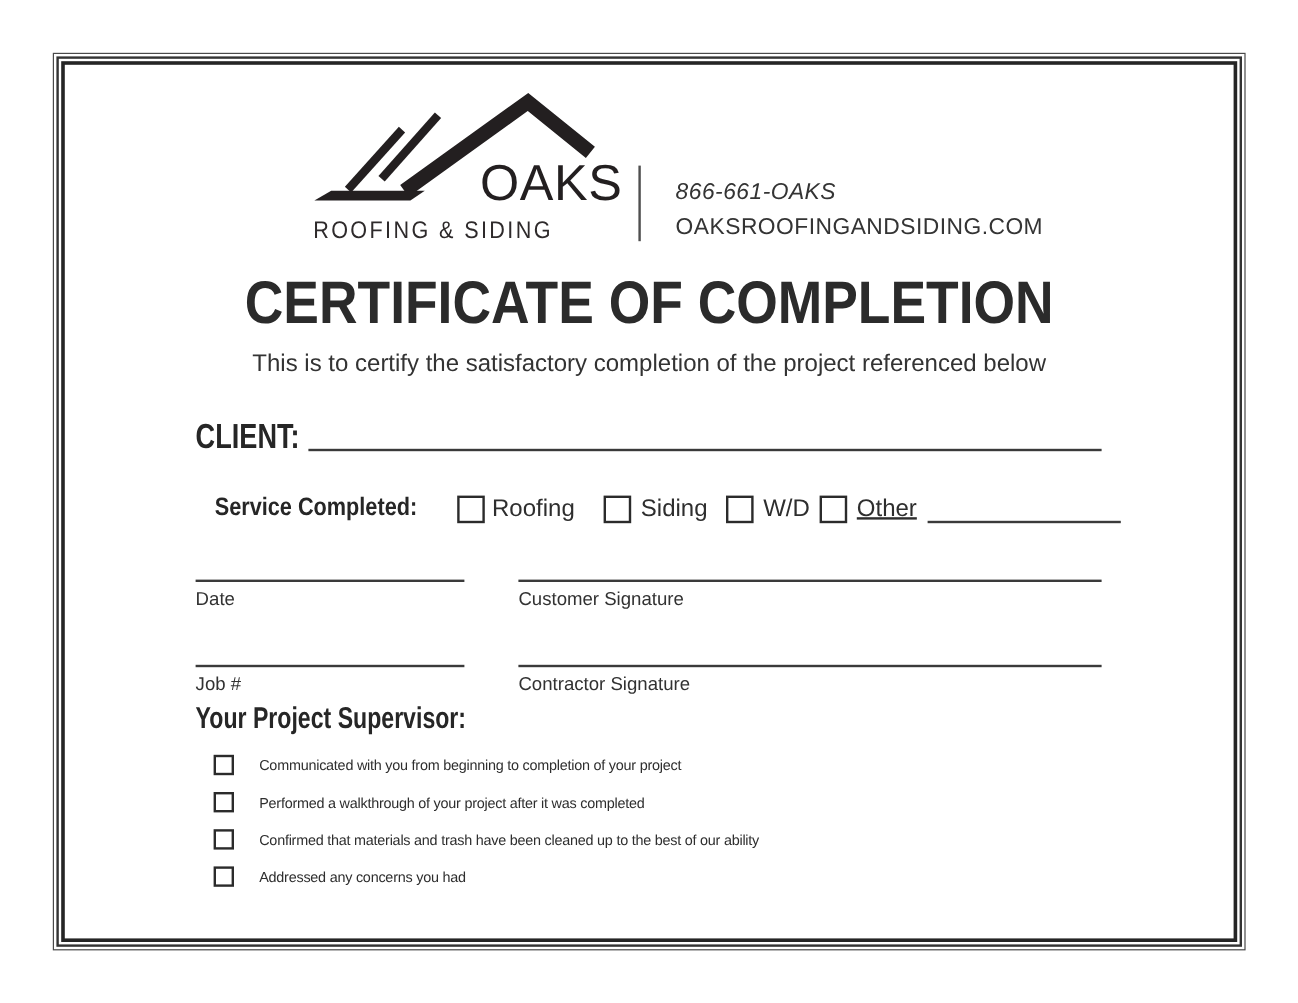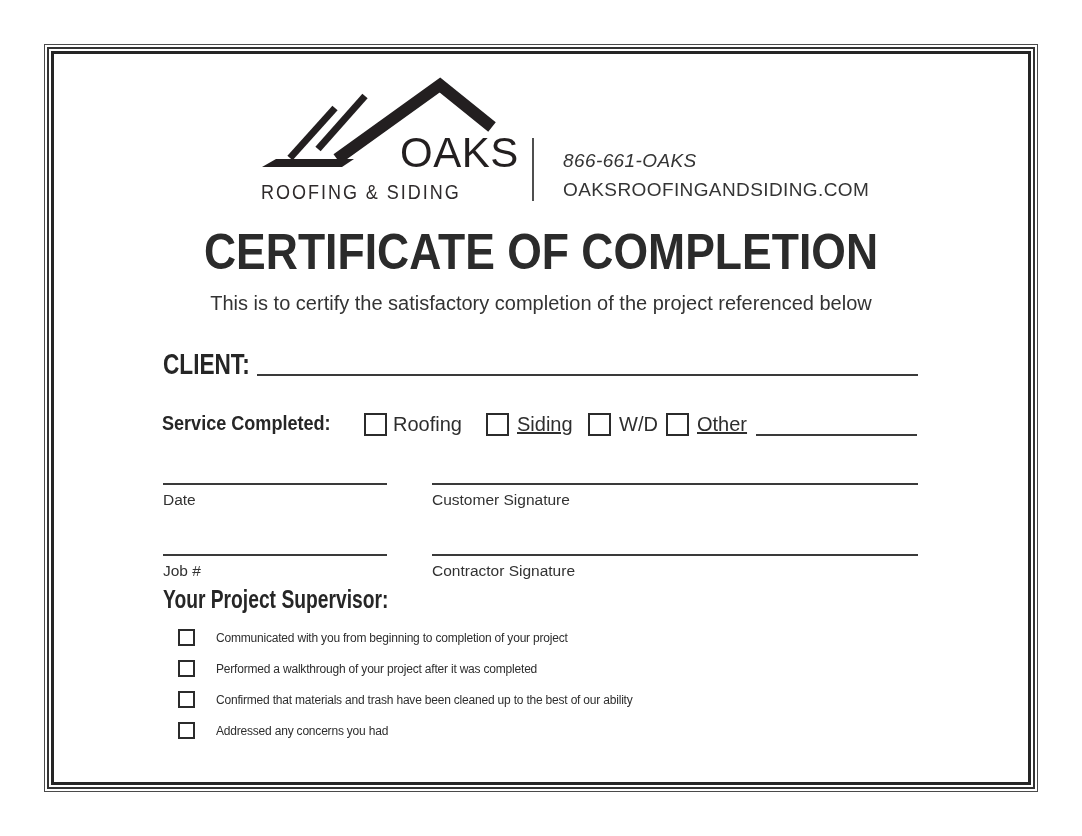--- a/index.html
+++ b/index.html
@@ -21,21 +21,21 @@
   .website{top:179px;}
 
   .title{left:0;right:0;top:227px;text-align:center;font-size:50px;line-height:51px;font-weight:700;color:#2b2b2b;transform:scaleX(.89);white-space:nowrap;}
   .subtitle{left:0;right:0;top:292px;text-align:center;font-size:20px;color:#333333;white-space:nowrap;}
 
   .cond-bold{font-weight:700;white-space:nowrap;transform-origin:left center;color:#262626;}
   .client-row{left:163px;top:350px;width:755px;height:30px;}
   .client-label{left:0;top:0;font-size:29px;transform:scaleX(.78);line-height:29px;}
   .client-line{left:94px;right:0;top:24px;border-bottom:2px solid #3a3a3a;height:0;}
 
-  .service-row{left:162px;top:409px;width:755px;height:28px;}
+  .service-row{left:179px;top:409px;width:755px;height:28px;}
   .service-label{left:0;top:3px;font-size:21px;transform:scaleX(.86);line-height:22px;}
   .cbx{box-sizing:border-box;border:2px solid #2b2b2b;background:#fff;}
   .svc-box{width:23px;height:23px;top:4px;}
   .svc-opt{top:4px;font-size:20px;line-height:23px;color:#2e2e2e;white-space:nowrap;}
   .other-line{left:594px;right:0;top:25px;border-bottom:2px solid #3a3a3a;height:0;}
 
   .sig-grid{left:163px;top:483px;width:755px;display:grid;grid-template-columns:224px 1fr;column-gap:88px;row-gap:33px;gap:45px;}
   .sig-cell{border-top:2px solid #3a3a3a;padding-top:6px;font-size:15.5px;color:#323232;}
 
   .sup-label{left:163px;top:586px;font-size:25px;transform:scaleX(.77);line-height:26px;}
@@ -71,21 +71,21 @@
 <div class="abs client-row">
   <div class="abs client-label cond-bold">CLIENT:</div>
   <div class="abs client-line"></div>
 </div>
 
 <div class="abs service-row">
   <div class="abs service-label cond-bold">Service Completed:</div>
   <div class="abs cbx svc-box" style="left:202px;"></div>
   <div class="abs svc-opt" style="left:231px;">Roofing</div>
   <div class="abs cbx svc-box" style="left:324px;"></div>
-  <div class="abs svc-opt" style="left:355px;text-decoration:underline;">Siding</div>
+  <div class="abs svc-opt" style="left:355px;">Siding</div>
   <div class="abs cbx svc-box" style="left:426px;"></div>
   <div class="abs svc-opt" style="left:457px;">W/D</div>
   <div class="abs cbx svc-box" style="left:504px;"></div>
   <div class="abs svc-opt" style="left:535px;text-decoration:underline;">Other</div>
   <div class="abs other-line"></div>
 </div>
 
 <div class="abs sig-grid">
   <div class="sig-cell">
     <span>Date</span>

